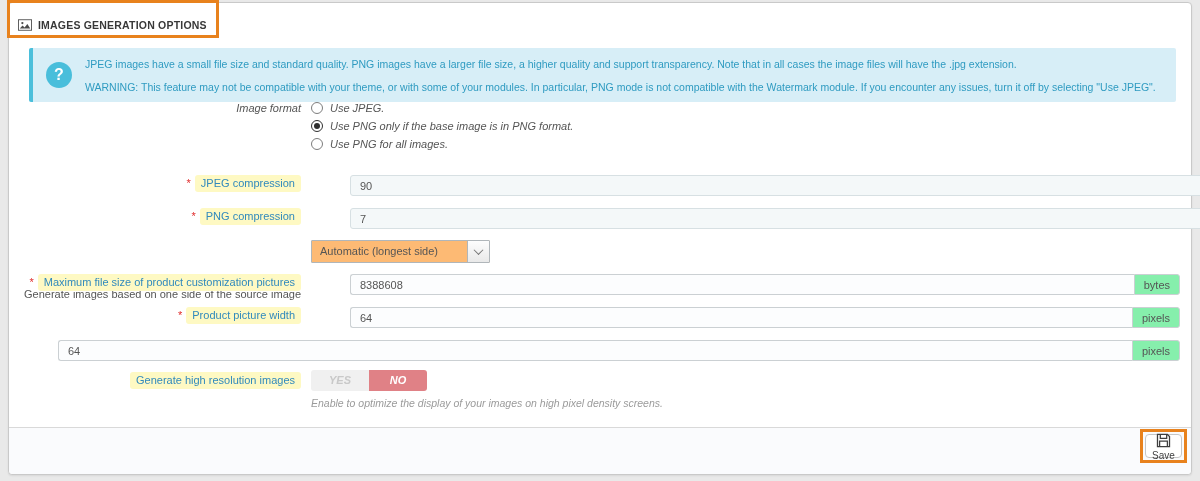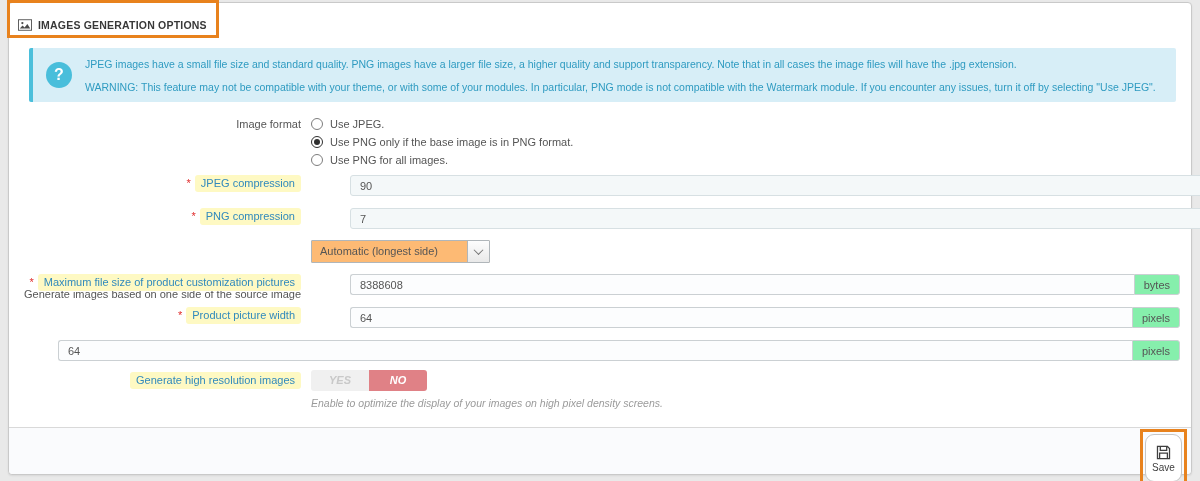--- a/index.html
+++ b/index.html
@@ -102,21 +102,21 @@
   .help-text{font-style:italic;color:#9b9b9b;font-size:10.5px;}
   
   .panel-footer{
     position:absolute;left:0;right:0;bottom:0;height:47px;box-sizing:border-box;
     border-top:1px solid #d9d9d9;background:#fafbfd;border-radius:0 0 4px 4px;
   }
   .save-annotation{
     position:absolute;right:4px;top:1px;border:3px solid #e8821d;padding:2px;
   }
   .save-btn{
-    width:37px;height:48px;background:#fff;border:1px solid #c6c6c6;border-radius:9px;
+    width:37px;height:24px;background:#fff;border:1px solid #c6c6c6;border-radius:4px;
     display:flex;flex-direction:column;align-items:center;justify-content:center;
     gap:1px;font-family:inherit;font-size:10px;color:#3f3f3f;padding:0;cursor:pointer;
   }
 </style>
 </head>
 <body>
 
 <div class="panel">
 
   <div class="panel-header">
@@ -131,21 +131,21 @@
       <span class="panel-title">IMAGES GENERATION OPTIONS</span>
     </span>
   </div>
 
   <div class="info-box">
     <div class="help-icon">?</div>
     <p>JPEG images have a small file size and standard quality. PNG images have a larger file size, a higher quality and support transparency. Note that in all cases the image files will have the .jpg extension.</p>
     <p>WARNING: This feature may not be compatible with your theme, or with some of your modules. In particular, PNG mode is not compatible with the Watermark module. If you encounter any issues, turn it off by selecting "Use JPEG".</p>
   </div>
 
-  <div class="frow" style="top:112px;">
+  <div class="frow" style="top:96px;font-style:italic;">
     <div class="flabel plain-label" style="padding-top:2px;">
       <span>Image format</span>
     </div>
     <div class="fcontrol">
       <div class="radio-option">
         <span class="radio"></span>
         <span>Use JPEG.</span>
       </div>
       <div class="radio-option">
         <span class="radio checked"></span>

